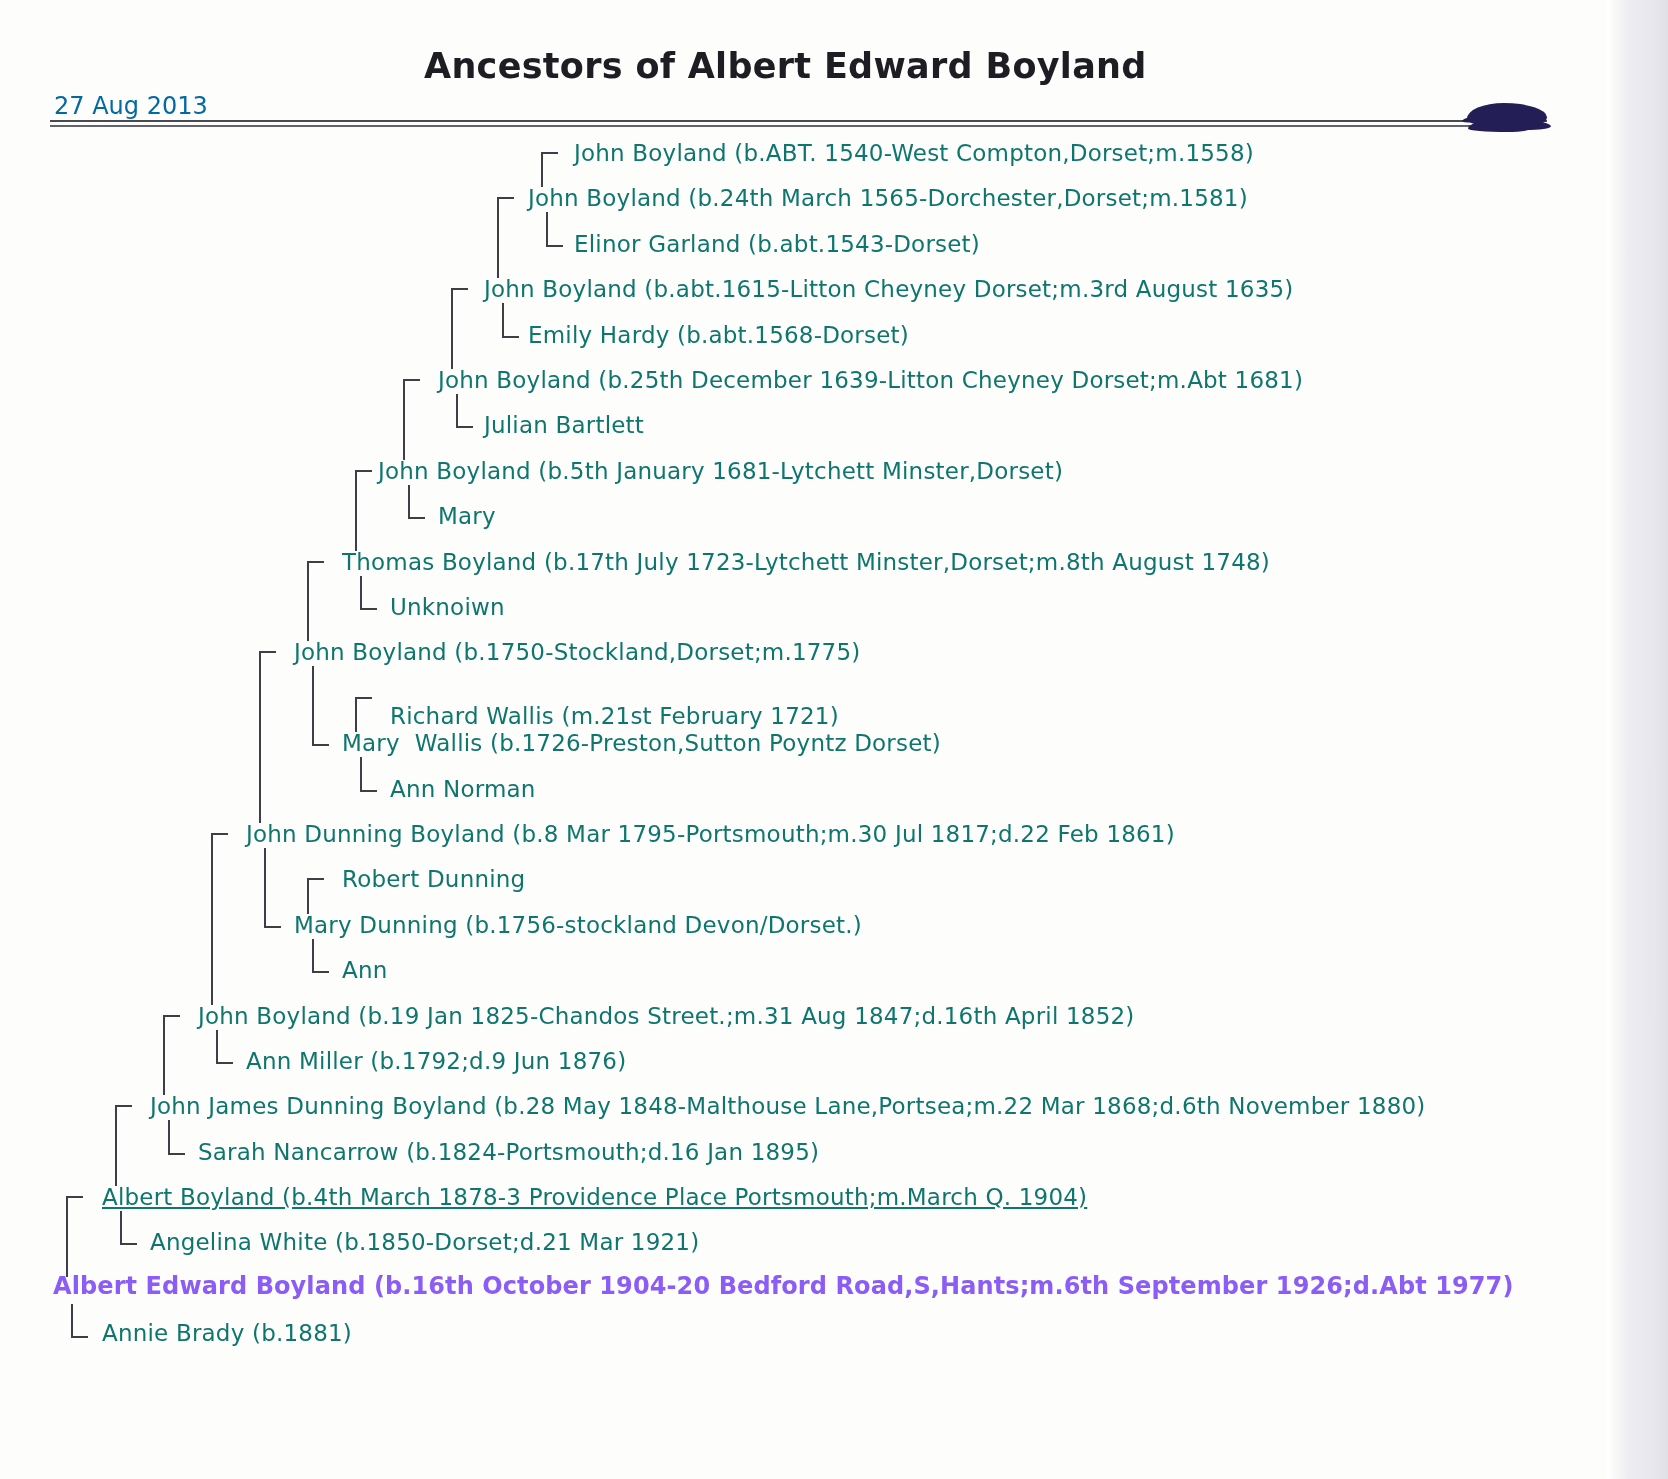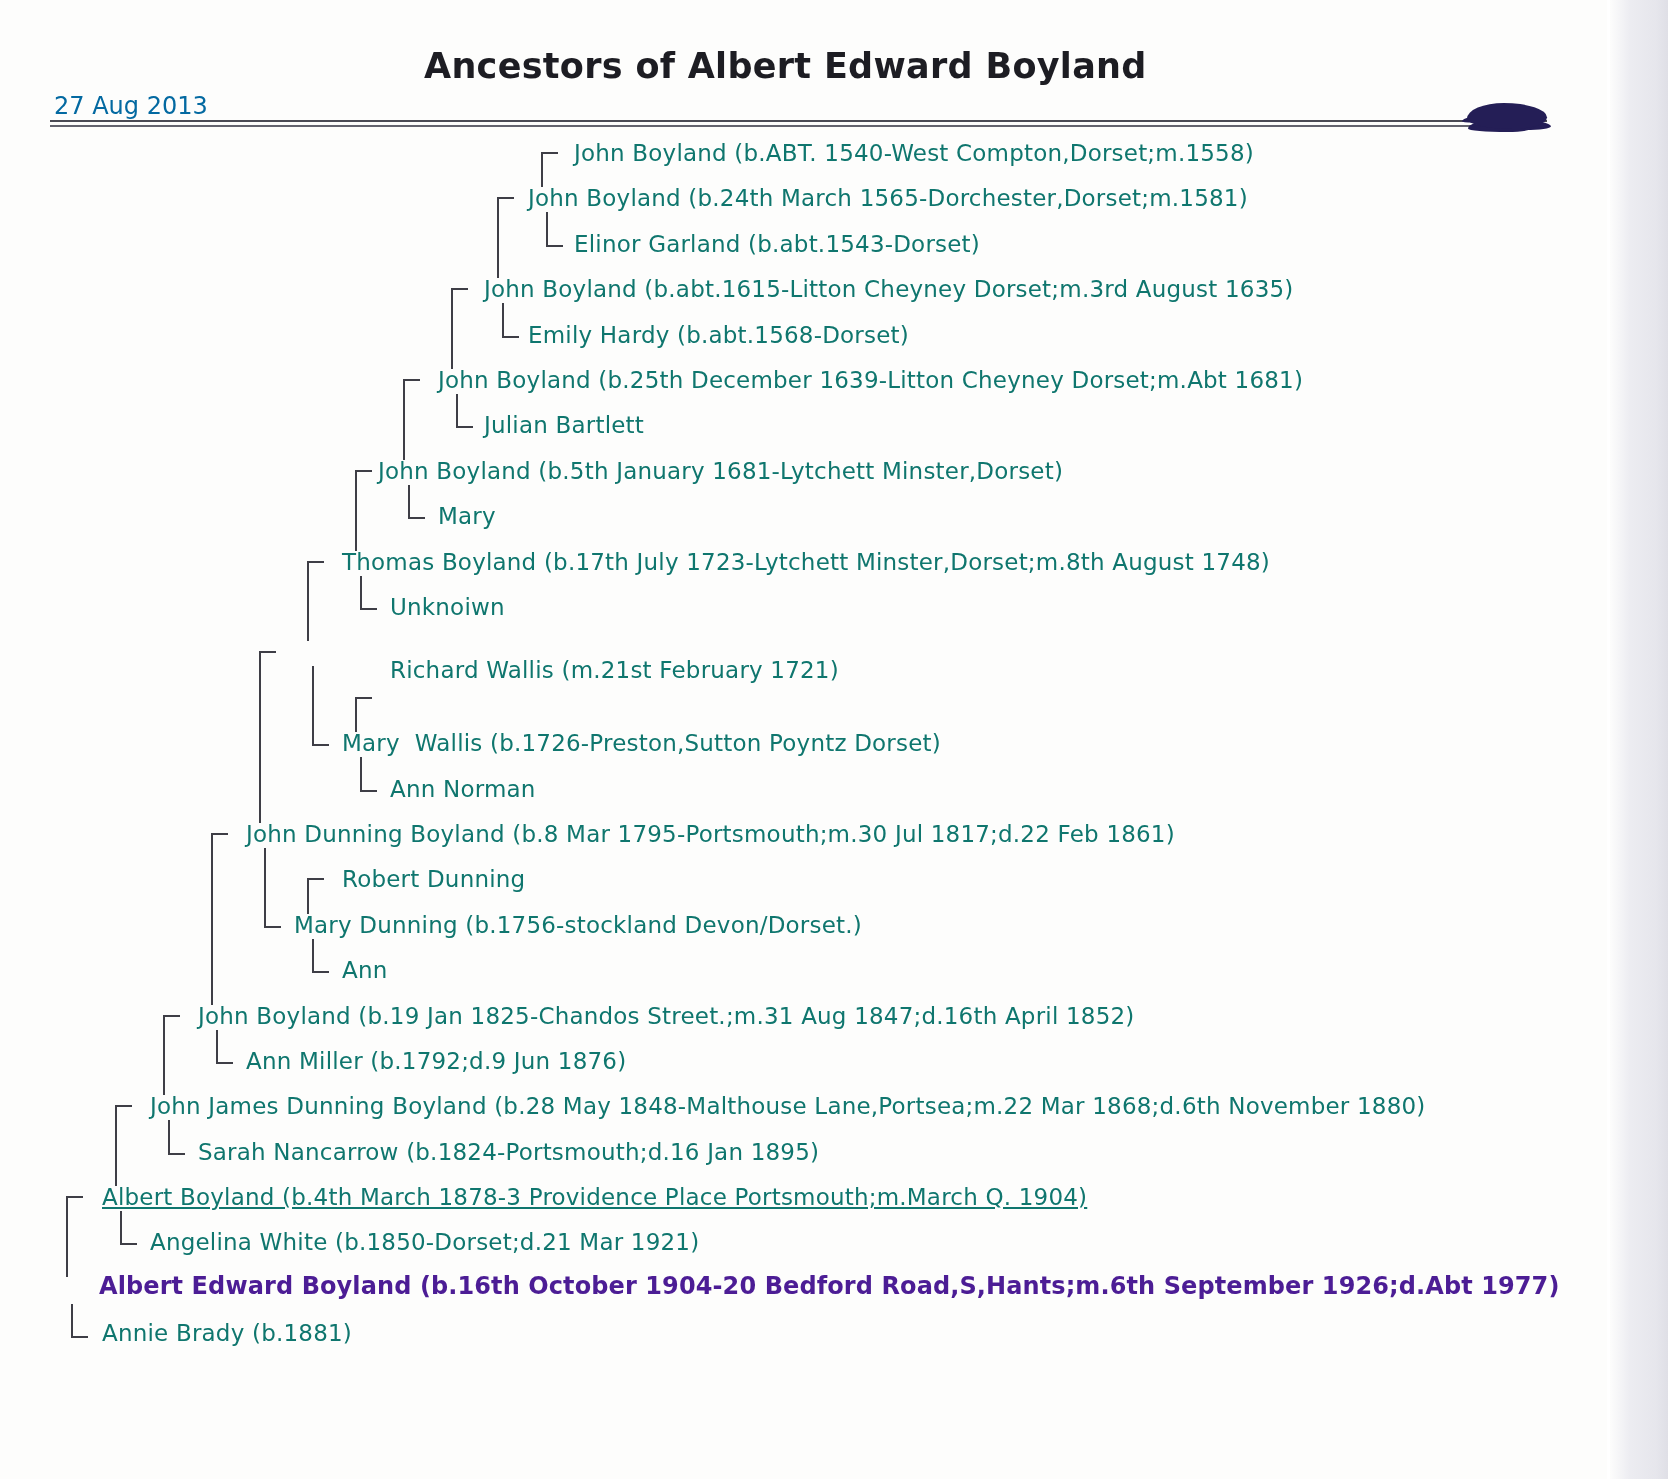--- a/index.html
+++ b/index.html
@@ -33,21 +33,21 @@
     position:absolute;top:0;right:0;width:58px;height:100%;
     background:linear-gradient(to right, rgba(234,234,240,0) 0%, #ececf1 35%, #e6e6ec 80%, #dfdfe6 100%);
     border-left:3px solid #ffffff;
   }
   .person{
     position:absolute;
     font-size:23px;line-height:27px;letter-spacing:.2px;
     white-space:pre;color:#0f766e;
   }
   .person.subject{
-    font-size:24px;font-weight:700;letter-spacing:.1px;color:#4c1d95;margin-left:46px;
+    font-size:24px;font-weight:700;letter-spacing:.1px;color:#8b5cf6;
   }
   
   .cf{
     position:absolute;width:15px;
     border-top:2px solid #3e3e46;
     border-left:2px solid #3e3e46;
   }
   
   .cm{
     position:absolute;width:15px;
@@ -99,21 +99,22 @@
   <div class="person" style="left:528px;top:185px;">John Boyland (b.24th March 1565-Dorchester,Dorset;m.1581)</div>
   <div class="person" style="left:574px;top:231px;">Elinor Garland (b.abt.1543-Dorset)</div>
   <div class="person" style="left:484px;top:276px;">John Boyland (b.abt.1615-Litton Cheyney Dorset;m.3rd August 1635)</div>
   <div class="person" style="left:528px;top:322px;">Emily Hardy (b.abt.1568-Dorset)</div>
   <div class="person" style="left:438px;top:367px;">John Boyland (b.25th December 1639-Litton Cheyney Dorset;m.Abt 1681)</div>
   <div class="person" style="left:484px;top:412px;">Julian Bartlett</div>
   <div class="person" style="left:378px;top:458px;">John Boyland (b.5th January 1681-Lytchett Minster,Dorset)</div>
   <div class="person" style="left:438px;top:503px;">Mary</div>
   <div class="person" style="left:342px;top:549px;">Thomas Boyland (b.17th July 1723-Lytchett Minster,Dorset;m.8th August 1748)</div>
   <div class="person" style="left:390px;top:594px;">Unknoiwn</div>
-  <div class="person" style="left:390px;top:657px;">Richard Wallis (m.21st February 1721)</div>
+  <div class="person" style="left:294px;top:639px;">John Boyland (b.1750-Stockland,Dorset;m.1775)</div>
+  <div class="person" style="left:390px;top:703px;">Richard Wallis (m.21st February 1721)</div>
   <div class="person" style="left:342px;top:730px;">Mary  Wallis (b.1726-Preston,Sutton Poyntz Dorset)</div>
   <div class="person" style="left:390px;top:776px;">Ann Norman</div>
   <div class="person" style="left:246px;top:821px;">John Dunning Boyland (b.8 Mar 1795-Portsmouth;m.30 Jul 1817;d.22 Feb 1861)</div>
   <div class="person" style="left:342px;top:866px;">Robert Dunning</div>
   <div class="person" style="left:294px;top:912px;">Mary Dunning (b.1756-stockland Devon/Dorset.)</div>
   <div class="person" style="left:342px;top:957px;">Ann</div>
   <div class="person" style="left:198px;top:1003px;">John Boyland (b.19 Jan 1825-Chandos Street.;m.31 Aug 1847;d.16th April 1852)</div>
   <div class="person" style="left:246px;top:1048px;">Ann Miller (b.1792;d.9 Jun 1876)</div>
   <div class="person" style="left:150px;top:1093px;">John James Dunning Boyland (b.28 May 1848-Malthouse Lane,Portsea;m.22 Mar 1868;d.6th November 1880)</div>
   <div class="person" style="left:198px;top:1139px;">Sarah Nancarrow (b.1824-Portsmouth;d.16 Jan 1895)</div>

